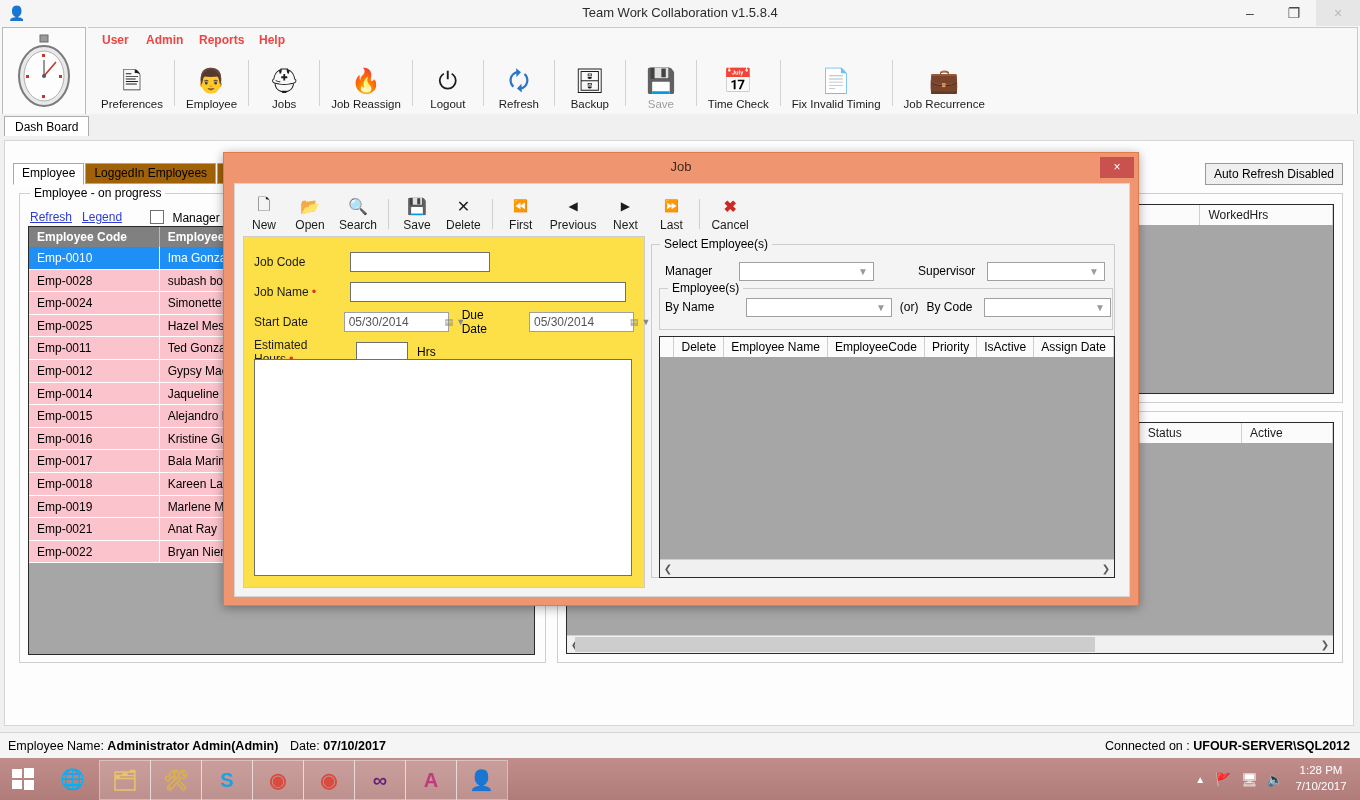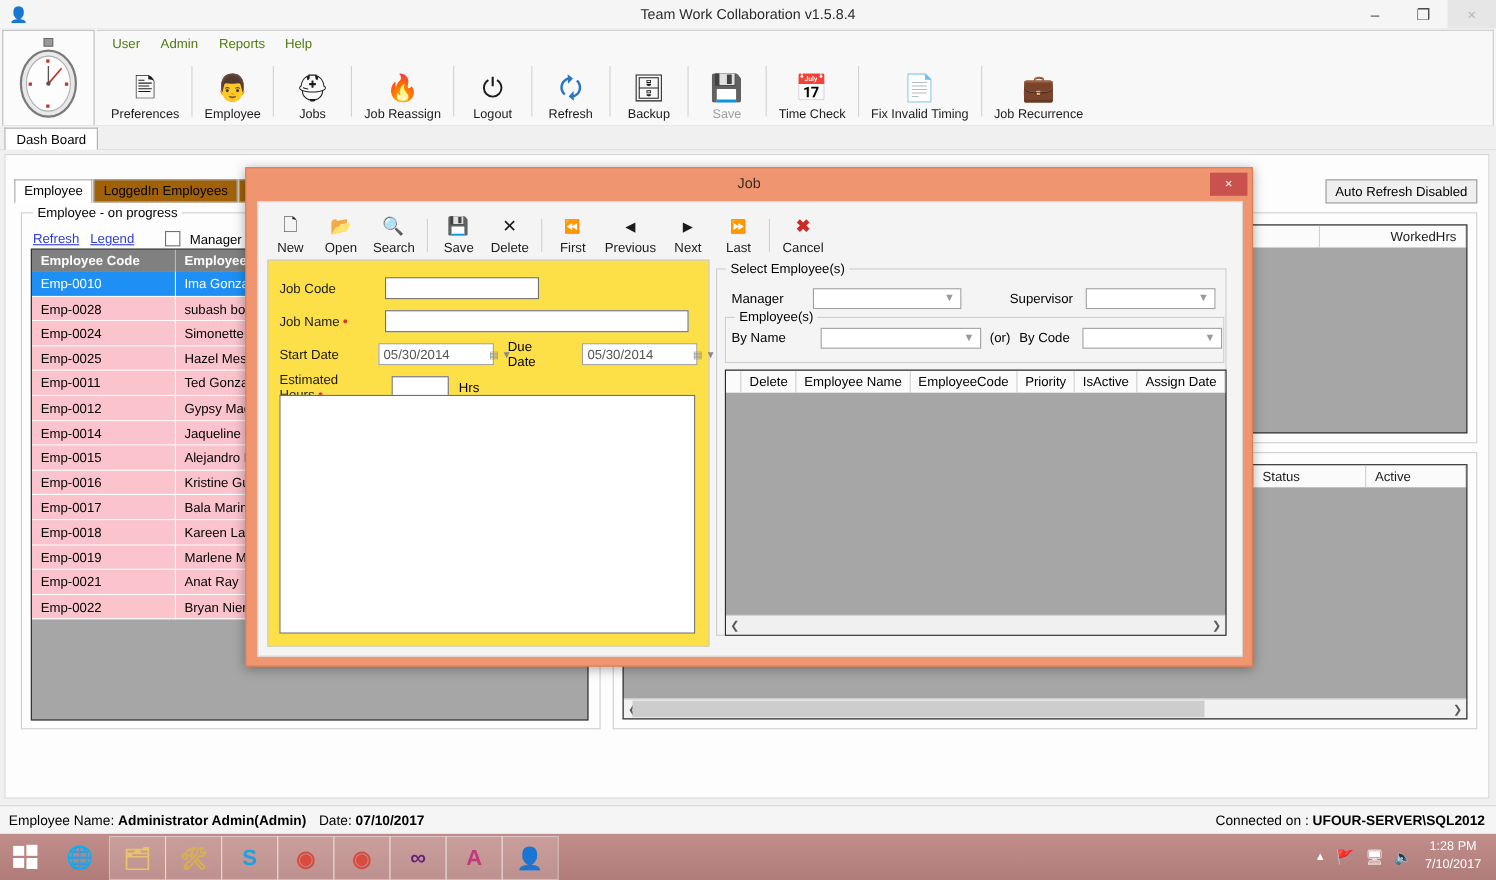--- a/index.html
+++ b/index.html
@@ -37,22 +37,23 @@
   #logo-box{
     position:absolute;left:2px;top:1px;width:82px;height:86px;
     border:1px solid #b9b9b9;background:#fbfbfb;
     display:flex;align-items:center;justify-content:center;
   }
   #menu-strip{
     position:absolute;left:88px;top:1px;right:2px;height:86px;
     border:1px solid #c9c9c9;border-left:none;background:#f8f8f8;
   }
   .menu-item{
-    position:absolute;top:3px;font-size:12px;color:#4d7c0f;
+    position:absolute;top:3px;font-size:12px;color:#ef4444;
     padding:2px 6px;
+    font-weight:bold;
   }
   #tools{position:absolute;left:6px;top:24px;height:58px;display:flex;align-items:flex-end;}
   .tool{
     width:auto;min-width:48px;padding:0 7px;height:56px;
     display:flex;flex-direction:column;align-items:center;justify-content:flex-end;
     font-size:11.5px;color:#1b1b1b;
   }
   .tool .glyph{height:34px;display:flex;align-items:center;justify-content:center;font-size:24px;line-height:1;}
   .tool.disabled{color:#9d9d9d;}
   .tsep{width:1px;height:46px;background:#d2d2d2;margin:0 4px 4px 4px;align-self:flex-end;}
@@ -117,21 +118,21 @@
   #emp-grid .c2{width:130px;}
   #emp-grid .c3{width:120px;}
   #emp-grid .c4{width:120px;}
 
   #right-group{
     position:absolute;left:552px;top:52px;width:784px;height:208px;
     border:1px solid #cfcfcf;
   }
   #right-grid{left:8px;top:10px;width:766px;height:188px;}
   #right-grid .rc1{width:640px;}
-  #right-grid .rc2{width:120px;text-align:right;}
+  #right-grid .rc2{width:120px;}
 
   #right-group2{
     position:absolute;left:552px;top:270px;width:784px;height:250px;
     border:1px solid #cfcfcf;
   }
   #right-grid2{left:8px;top:10px;width:766px;height:230px;}
   #right-grid2 .q1{width:600px;}
   #right-grid2 .q2{width:92px;}
   #right-grid2 .q3{width:80px;}
   .hscroll{

